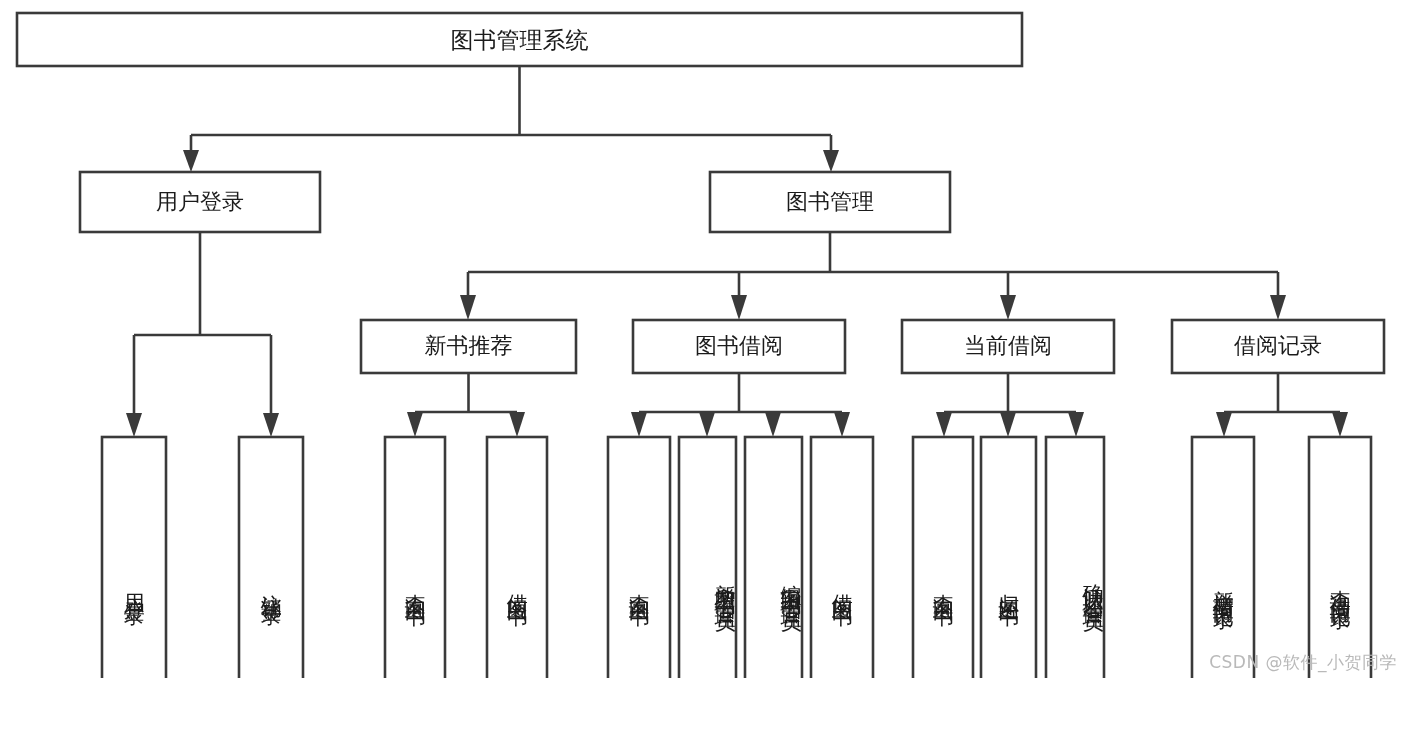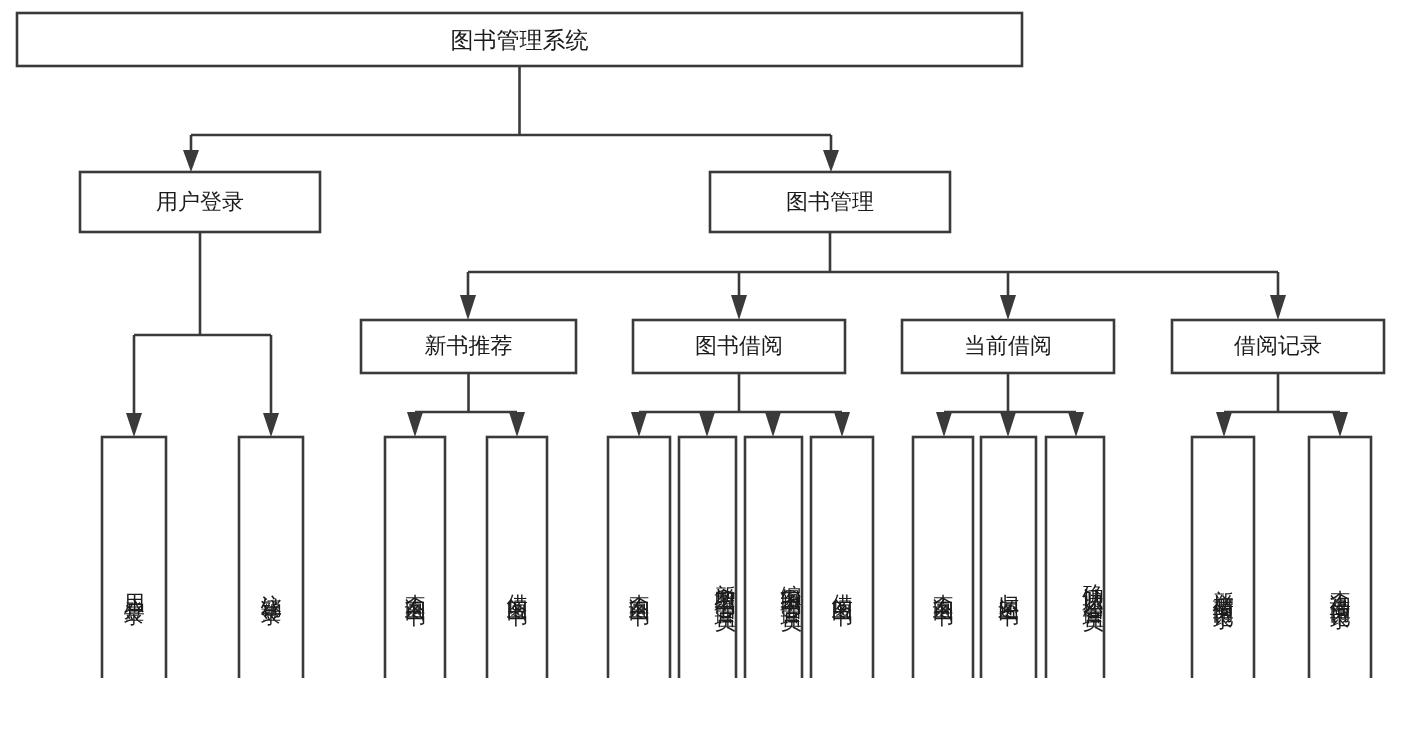--- a/index.html
+++ b/index.html
@@ -214,14 +214,15 @@
   <div class="leaf-label-wrap" style="left:745px; top:437px; width:57px; height:296px; align-items:flex-start;">编辑图书（管理员）</div>
   <div class="leaf-label-wrap" style="left:811px; top:437px; width:62px; height:296px;">借阅图书</div>
 
   <div class="leaf-label-wrap" style="left:913px; top:437px; width:60px; height:296px;">查询图书</div>
   <div class="leaf-label-wrap" style="left:981px; top:437px; width:55px; height:296px;">归还图书</div>
   <div class="leaf-label-wrap" style="left:1046px; top:437px; width:58px; height:296px; align-items:flex-start;">确认归还（管理员）</div>
 
   <div class="leaf-label-wrap" style="left:1192px; top:437px; width:62px; height:296px;">新增借阅记录</div>
   <div class="leaf-label-wrap" style="left:1309px; top:437px; width:62px; height:296px;">查询借阅记录</div>
 
+  <div id="watermark">CSDN @软件_小贺同学</div>
 
 </div>
 
 </body></html>

